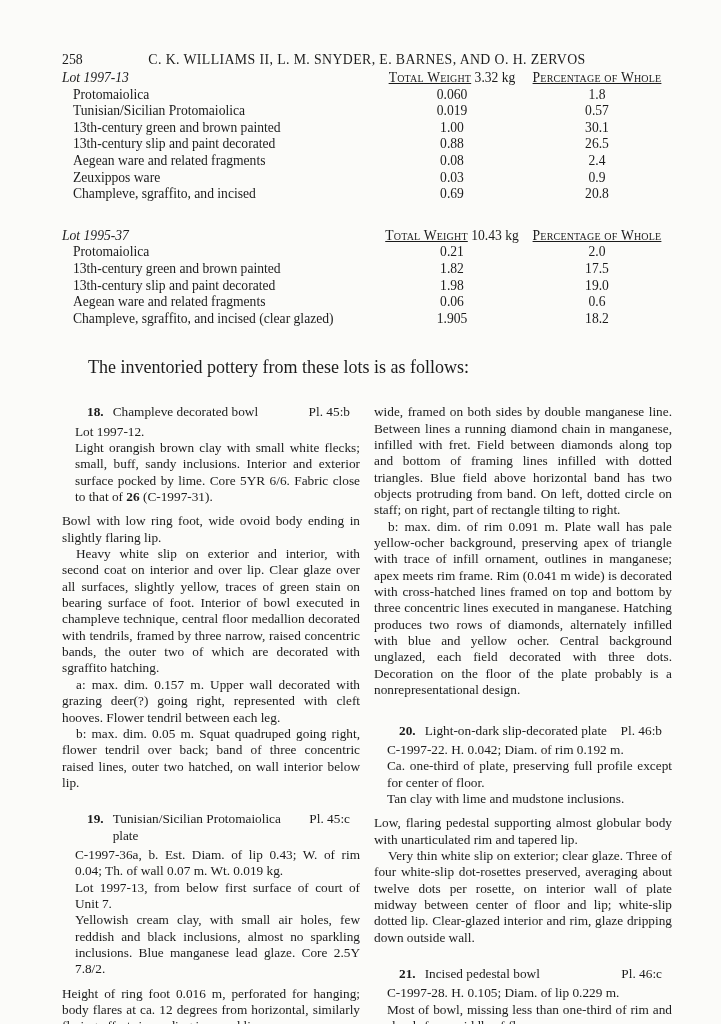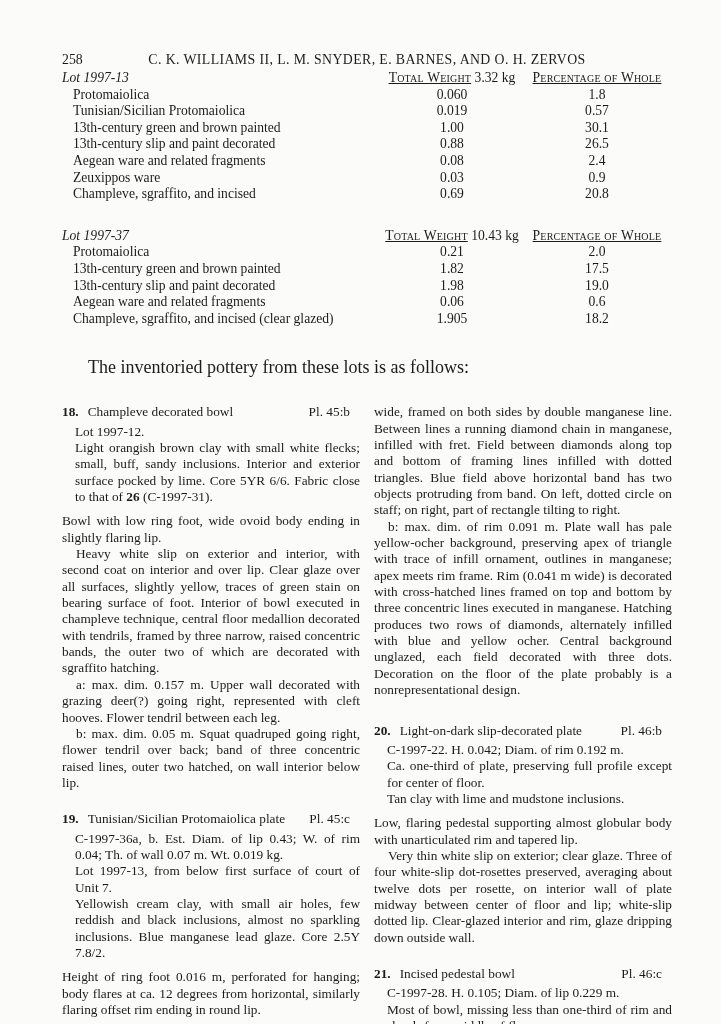--- a/index.html
+++ b/index.html
@@ -67,20 +67,21 @@
     font-size: 13.3px;
     line-height: 16.35px;
   }
   .col { width: 298px; text-align: justify; }
 
   .entry + .entry { margin-top: 20px; }
   .e-head {
     display: flex;
     align-items: baseline;
     text-align: left;
+    margin-left: 25px;
   }
   .e-num { font-weight: bold; margin-right: 9px; }
   .e-title { flex: 1 1 auto; }
   .e-plate { margin-left: 8px; padding-right: 10px; white-space: nowrap; }
 
   .catalog {
     margin: 3px 0 0 13px;
   }
   .catalog p { margin: 0; }
 
@@ -144,21 +145,21 @@
       </div>
       <div class="lot-row">
         <span class="row-label">Champleve, sgraffito, and incised</span>
         <span class="col-weight">0.69</span>
         <span class="col-pct">20.8</span>
       </div>
     </div>
 
     <div class="lot-table">
       <div class="lot-row">
-        <span class="lot-title">Lot 1997-37</span>
+        <span class="lot-title">Lot 1995-37</span>
         <span class="col-weight"><span class="sc">Total Weight</span> <span>10.43 kg</span></span>
         <span class="col-pct sc">Percentage of Whole</span>
       </div>
       <div class="lot-row">
         <span class="row-label">Protomaiolica</span>
         <span class="col-weight">0.21</span>
         <span class="col-pct">2.0</span>
       </div>
       <div class="lot-row">
         <span class="row-label">13th-century green and brown painted</span>

